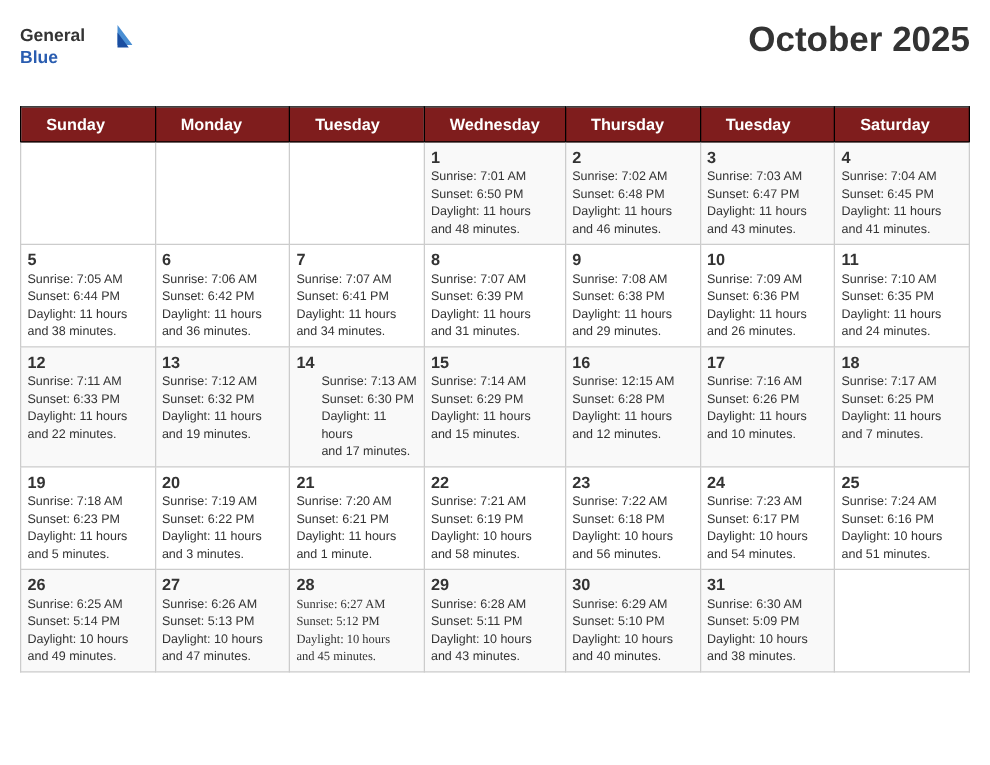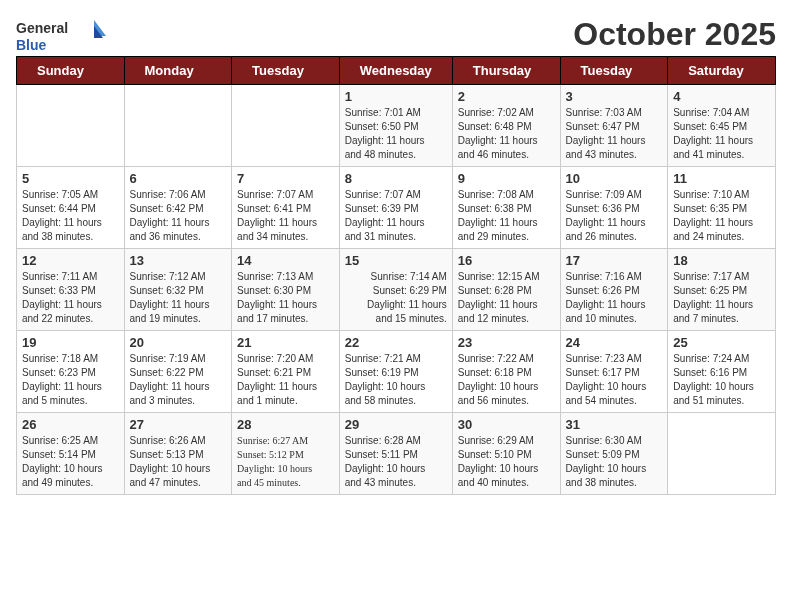--- a/index.html
+++ b/index.html
@@ -7,32 +7,32 @@
       font-family: Arial, sans-serif;
       background: #fff;
       width: 792px;
       min-height: 612px;
       padding: 16px;
     }
     .header-area {
       display: flex;
       justify-content: space-between;
       align-items: flex-start;
-      margin-bottom: 0;
+      margin-bottom: 29px;
     }
     .logo {
       display: flex;
       align-items: center;
       gap: 4px;
     }
     .title-area {
       text-align: right;
     }
     .calendar-title {
-      font-size: 32px;
+      font-size: 28px;
       font-weight: bold;
       color: #333;
     }
     .calendar-subtitle {
       font-size: 15px;
       color: #555;
     }
     .calendar-table {
       width: 100%;
       border-collapse: collapse;
@@ -201,28 +201,28 @@
         </td>
         <td>
           <div class="day-number">13</div>
           <div class="day-info" style="white-space: pre-line;">Sunrise: 7:12 AM
 Sunset: 6:32 PM
 Daylight: 11 hours
 and 19 minutes.</div>
         </td>
         <td>
           <div class="day-number">14</div>
-          <div class="day-info" style="white-space: pre-line;">Sunrise: 7:13 AM
+          <div class="day-info" style="white-space: pre-line; margin-left: 20px;">Sunrise: 7:13 AM
 Sunset: 6:30 PM
 Daylight: 11 hours
 and 17 minutes.</div>
         </td>
         <td>
           <div class="day-number">15</div>
-          <div class="day-info" style="white-space: pre-line; text-align: right;">Sunrise: 7:14 AM
+          <div class="day-info" style="white-space: pre-line;">Sunrise: 7:14 AM
 Sunset: 6:29 PM
 Daylight: 11 hours
 and 15 minutes.</div>
         </td>
         <td>
           <div class="day-number">16</div>
           <div class="day-info" style="white-space: pre-line;">Sunrise: 12:15 AM
 Sunset: 6:28 PM
 Daylight: 11 hours
 and 12 minutes.</div>

